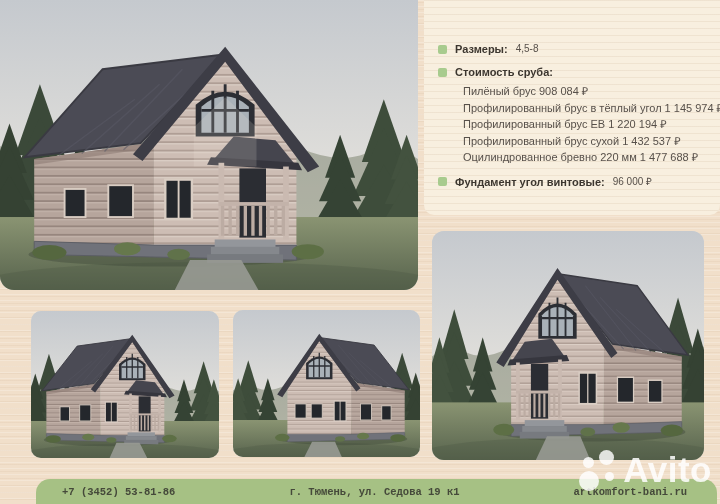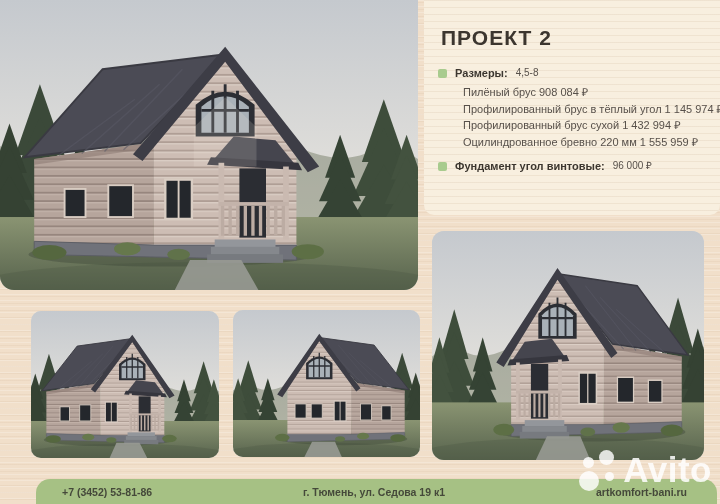--- a/index.html
+++ b/index.html
@@ -40,20 +40,21 @@
   .lbl{font-size:11px; font-weight:700; color:var(--ink); white-space:nowrap;}
   .val{font-size:10px; color:var(--body); white-space:nowrap;}
   .cost-list{margin:4px 0 0 25px;}
   .cost-item{font-size:11px; color:var(--body); line-height:16.5px; white-space:nowrap;}
 
   .footer-bar{
     position:absolute; left:36px; top:479px; width:681px; height:25px;
     background:var(--accent); border-radius:14px 14px 0 0;
     display:flex; align-items:center; justify-content:space-between;
     padding:0 30px 0 26px;
+    font-family:Liberation Mono, monospace;
   }
   .footer-bar span{font-size:10.5px; font-weight:700; color:var(--foot); white-space:nowrap;}
 
   .avito{
     position:absolute; right:8px; top:448px; display:flex; align-items:center; gap:0;
     pointer-events:none;
   }
   .avito-dots{position:relative; width:46px; height:44px;}
   .avito-dots i{position:absolute; border-radius:50%; background:rgba(255,255,255,.82); display:block;}
   .avito-dots .d1{width:11px; height:11px; left:6px;  top:9px;}
@@ -163,34 +164,38 @@
           <polygon points="168,310 256,310 240,278 186,278" fill="#989a93" opacity=".9"></polygon>
           <g opacity="0.16" fill="#f5ecdf">
             <polygon points="203,104 170,136 170,178 236,178 236,136"></polygon>
             <circle cx="203" cy="126" r="9" fill="none" stroke="#f5ecdf" stroke-width="2"></circle>
           </g>
         </g>
       </svg>
     </div>
 
   <section class="panel">
-    <h1>ПРОЕКТ 2</h1>
 
     <div class="spec-row first">
       <span class="bullet"></span>
       <span class="lbl">Размеры:</span>
       <span class="val">4,5-8</span>
     </div>
 
+    <div class="spec-row">
+      <span class="bullet"></span>
+      <span class="lbl">Стоимость сруба:</span>
+    </div>
 
     <div class="cost-list">
       <div class="cost-item">Пилёный брус 908 084 ₽</div>
       <div class="cost-item">Профилированный брус в тёплый угол 1 145 974 ₽</div>
-      <div class="cost-item">Профилированный брус сухой 1 432 994 ₽</div>
-      <div class="cost-item">Оцилиндрованное бревно 220 мм 1 555 959 ₽</div>
+      <div class="cost-item">Профилированный брус ЕВ 1 220 194 ₽</div>
+      <div class="cost-item">Профилированный брус сухой 1 432 537 ₽</div>
+      <div class="cost-item">Оцилиндрованное бревно 220 мм 1 477 688 ₽</div>
     </div>
 
     <div class="spec-row">
       <span class="bullet"></span>
       <span class="lbl">Фундамент угол винтовые:</span>
       <span class="val">96 000 ₽</span>
     </div>
   </section>
 
   <div class="render render-a">

